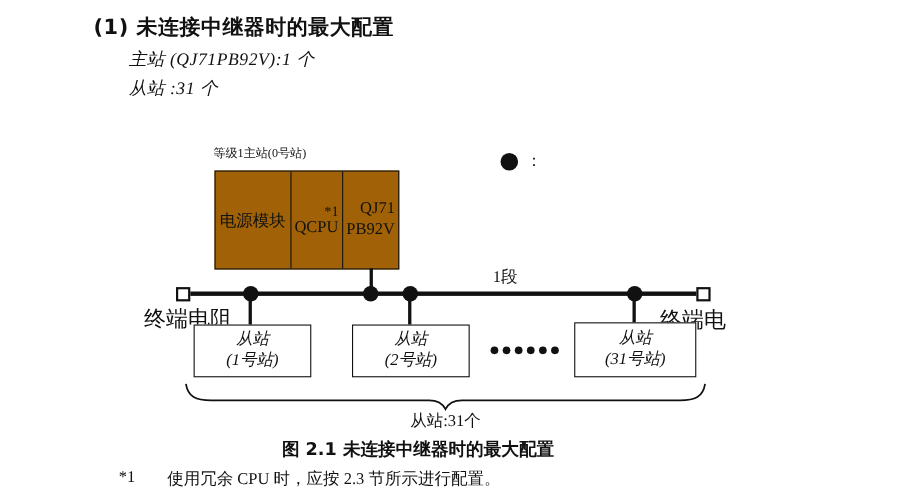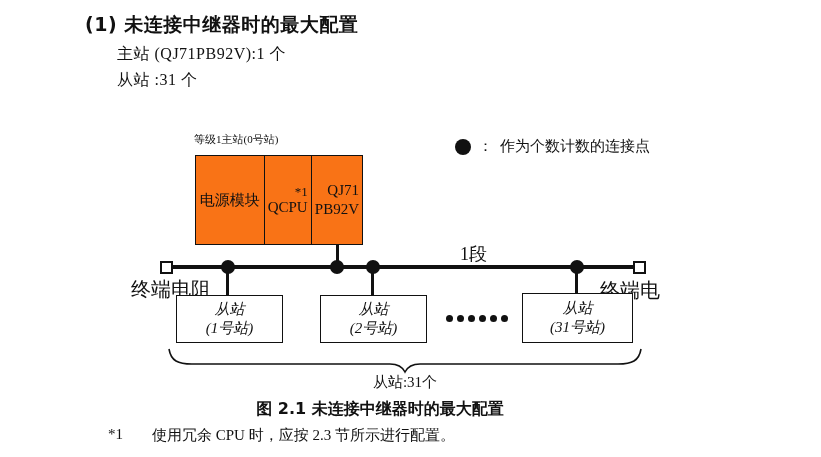--- a/index.html
+++ b/index.html
@@ -10,51 +10,51 @@
     font-family:"Liberation Serif","DejaVu Serif",serif;
     color:#111;
     overflow:hidden;
   }
   .abs{position:absolute;}
   .heading{
     left:85px;top:12px;
     font-family:"DejaVu Sans","Liberation Sans",sans-serif;
     font-weight:bold;font-size:19px;letter-spacing:0.5px;
   }
-  .subline{left:117px;font-size:16px;letter-spacing:0.5px;}
+  .subline{left:117px;font-size:16px;letter-spacing:0.5px;font-style:italic;}
   .subline1{top:44px;}
   .subline2{top:70px;}
 
   
   .master-label{left:194px;top:132px;font-size:11px;}
   .master-box{
     left:195px;top:155px;width:168px;height:90px;
     border:1.5px solid #111;box-sizing:border-box;
-    display:flex;background:#f97316;
+    display:flex;background:#a16207;
   }
   .mcell{box-sizing:border-box;display:flex;flex-direction:column;justify-content:center;font-size:15px;}
   .mcell-power{width:70px;border-right:1.5px solid #111;align-items:center;}
   .mcell-cpu{width:48px;border-right:1.5px solid #111;padding:0 3px;}
   .mcell-cpu .note{font-size:13px;text-align:right;line-height:1;}
   .mcell-cpu .cpu{line-height:1.2;}
   .mcell-pb{flex:1;padding:0 3px;line-height:1.25;text-align:right;}
 
   
   .legend{left:455px;top:137px;display:flex;align-items:center;gap:7px;font-size:15px;}
   .legend-dot{width:16px;height:16px;border-radius:50%;background:#111;}
 
   
   .bus{left:172px;top:265px;width:473px;height:4px;background:#111;}
   .term-sq{width:9px;height:9px;border:2px solid #111;background:#fff;top:261px;}
   .term-sq-left{left:160px;}
   .term-sq-right{left:633px;}
   .term-label{font-size:20px;}
   .term-label-left{left:131px;top:276px;}
   .term-label-right{left:600px;top:277px;}
-  .seg-label{left:460px;top:242px;font-size:18px;}
+  .seg-label{left:448px;top:242px;font-size:15px;}
 
   .vline{width:3px;background:#111;}
   .drop-master{left:336px;top:244px;height:23px;}
   .drop-s1{left:226px;top:268px;height:28px;}
   .drop-s2{left:371px;top:268px;height:28px;}
   .drop-s31{left:575px;top:268px;height:26px;}
 
   .bus-dot{width:14px;height:14px;border-radius:50%;background:#111;top:260px;}
   .dot1{left:221px;}
   .dot2{left:330px;}
@@ -105,21 +105,20 @@
     </div>
     <div class="mcell mcell-pb">
       <div>QJ71</div>
       <div>PB92V</div>
     </div>
   </div>
 
   <div class="abs legend">
     <span class="legend-dot"></span>
     <span>：</span>
-    <span>作为个数计数的连接点</span>
   </div>
 
   <div class="abs seg-label">1段</div>
   <div class="abs bus"></div>
   <div class="abs term-sq term-sq-left"></div>
   <div class="abs term-sq term-sq-right"></div>
   <div class="abs term-label term-label-left">终端电阻</div>
   <div class="abs term-label term-label-right">终端电阻</div>
 
   <div class="abs vline drop-master"></div>

